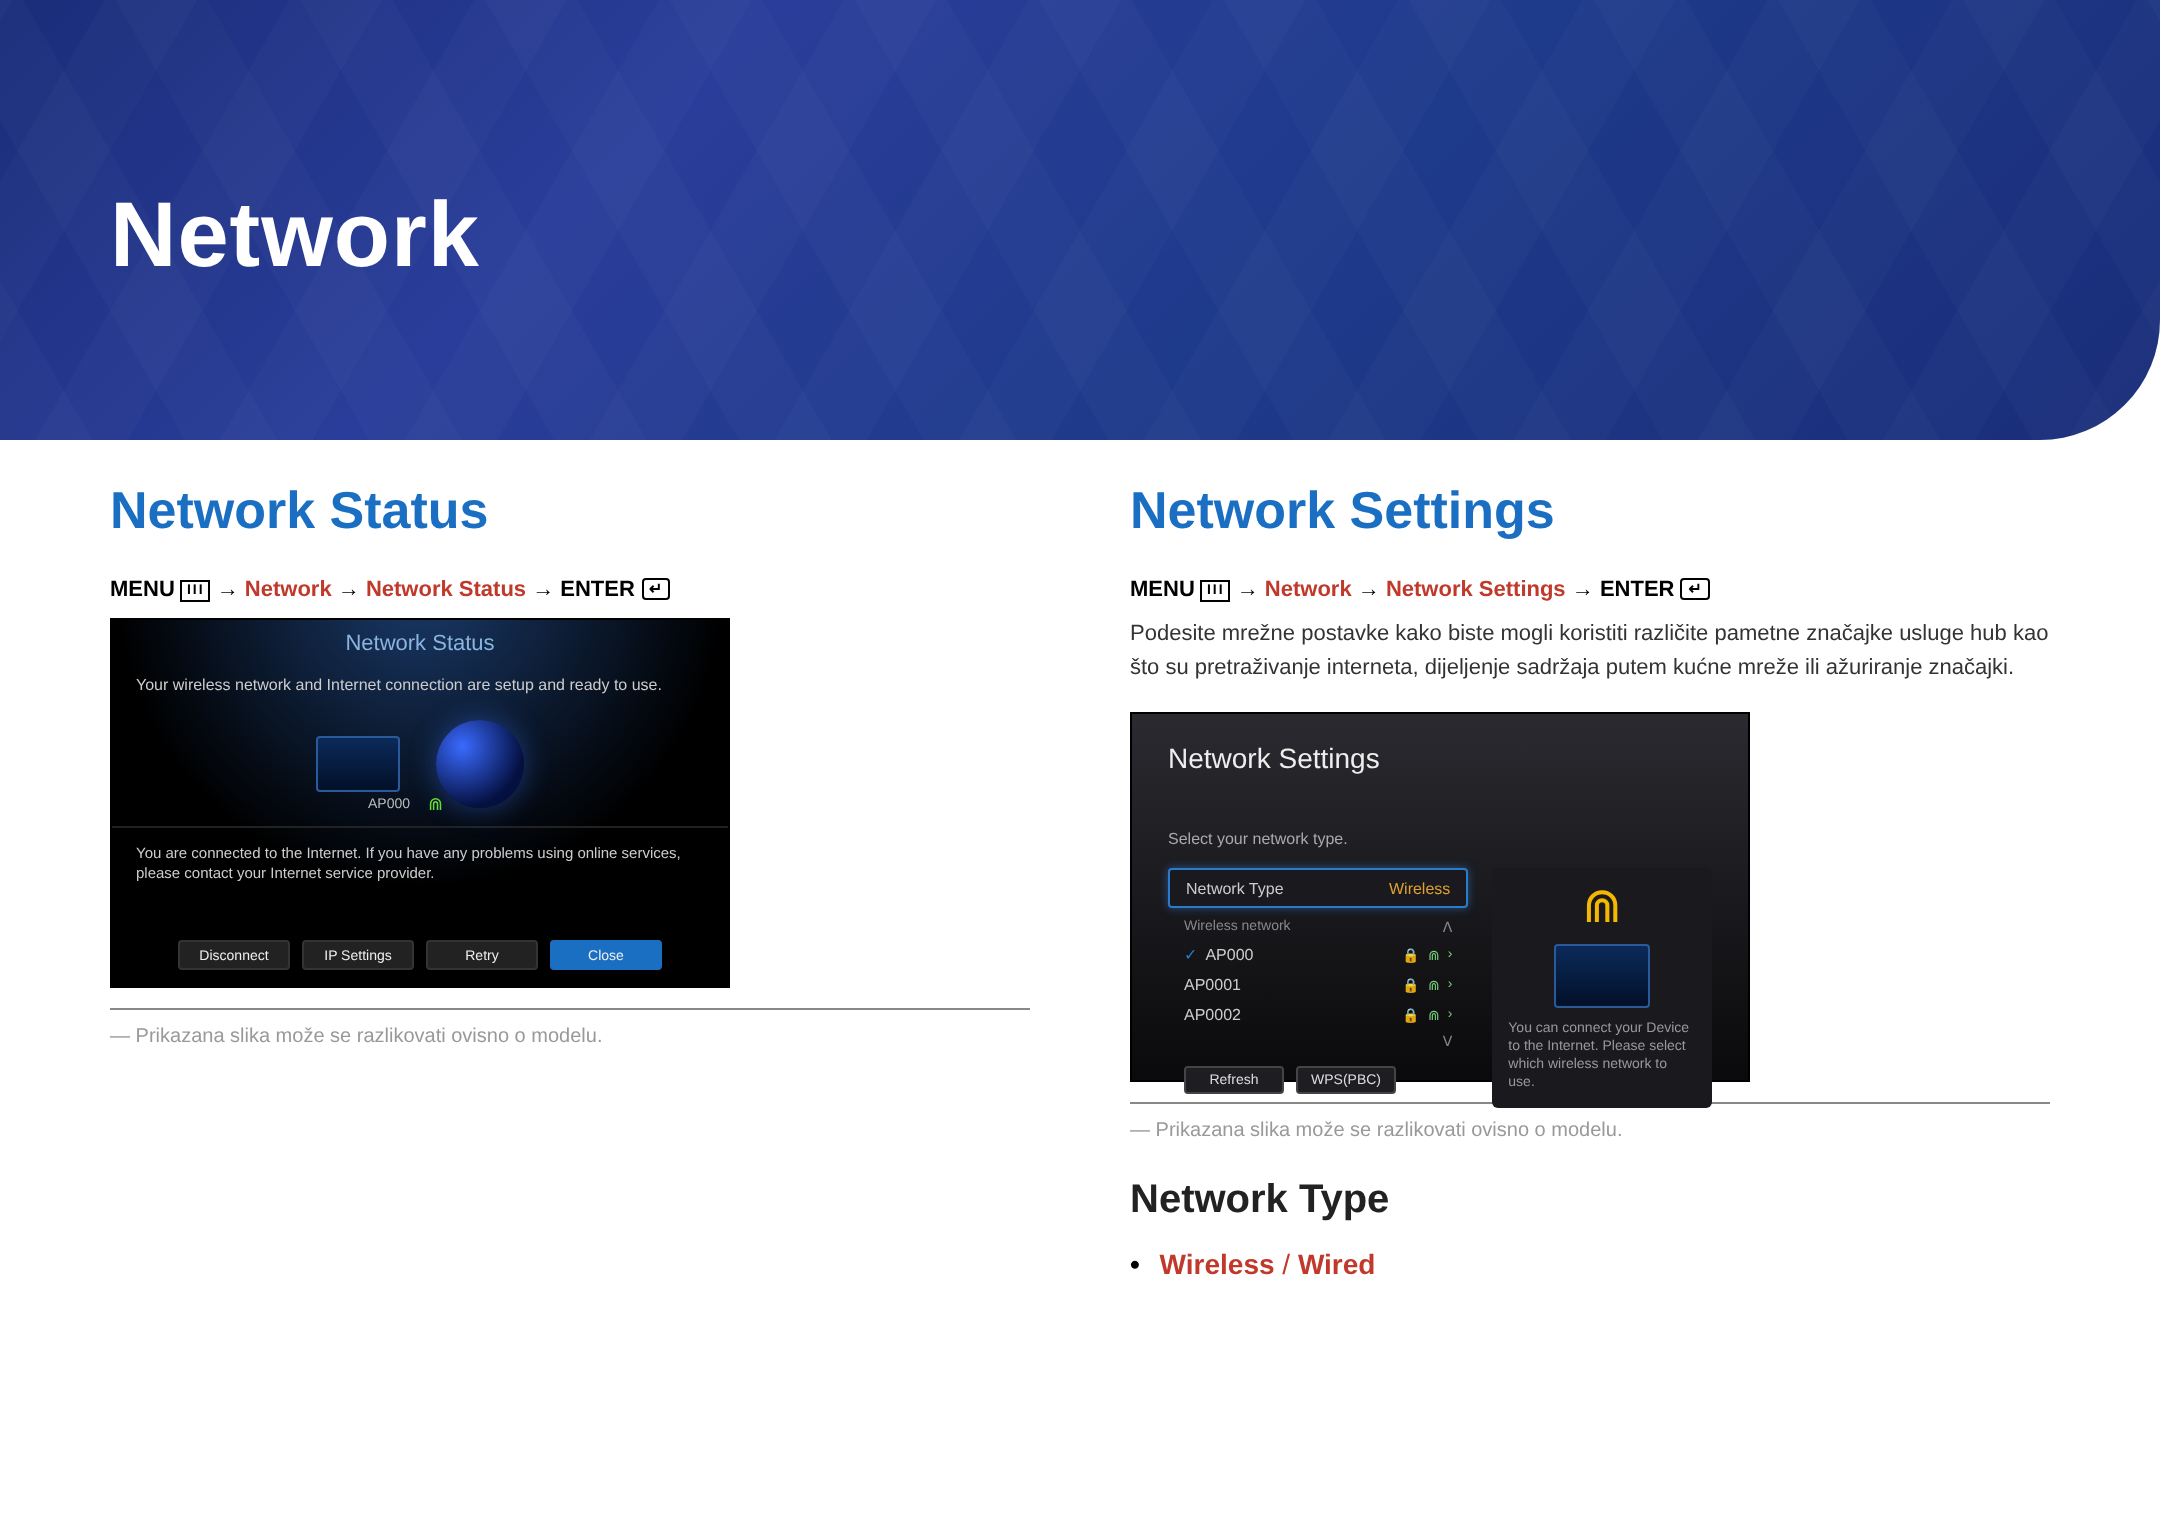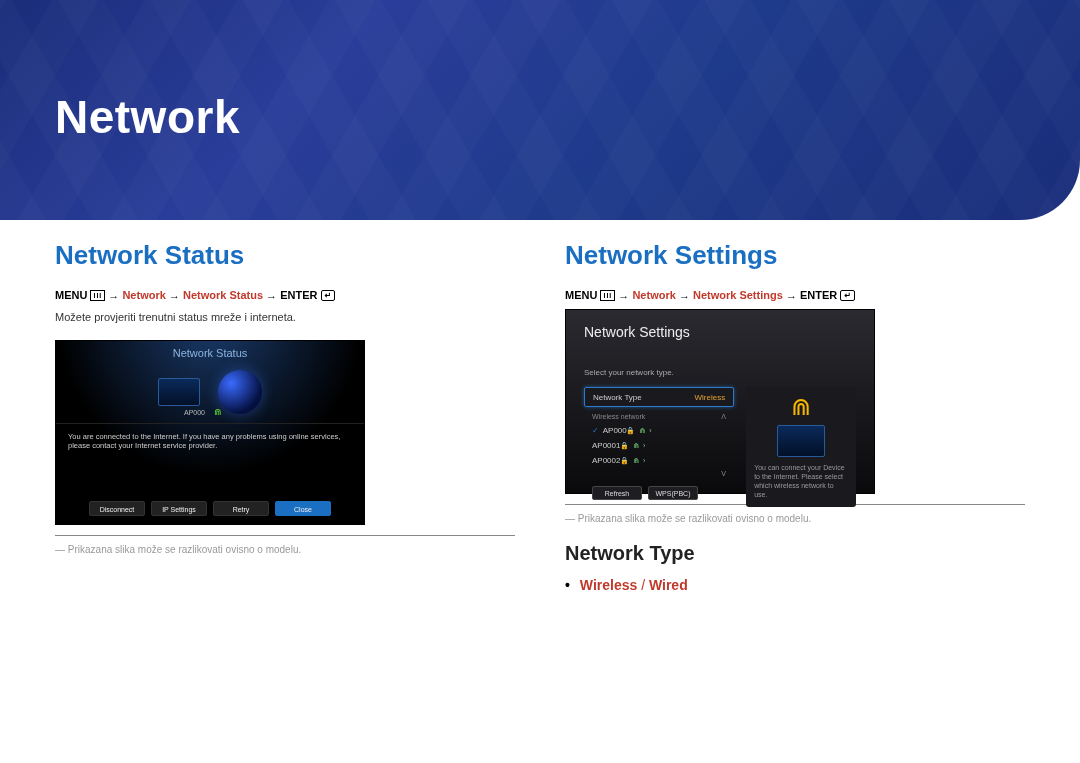--- a/index.html
+++ b/index.html
@@ -177,21 +177,21 @@
     padding: 0 8px;
     font-size: 8px;
     color: #ccc;
     margin-bottom: 4px;
   }
   .shot2 .row.sel { border: 1px solid #2b7acc; box-shadow: 0 0 4px rgba(43,122,204,0.6); }
   .shot2 .row .val { color: #e0a030; }
   .shot2 .lbl-mini { font-size:7px; color:#888; padding:2px 8px; display:flex; justify-content:space-between;}
   .shot2 .chev { font-size:7px; color:#888;}
   .shot2 .aprow {
-    display: flex; align-items: center; justify-content: flex-start;
+    display: flex; align-items: center; justify-content: space-between;
     padding: 3px 8px; font-size: 8px; color: #ccc;
   }
   .shot2 .aprow .ic { display:flex; gap:4px; color:#7c7; font-size:7px;}
   .shot2 .check { color:#2b7acc; margin-right:4px;}
   .shot2 .btnrow2 { margin-top:6px; display:flex; gap:6px; justify-content:flex-start; padding-left:8px;}
   .shot2 .btn2 {
     background:#1e1e22; border:1px solid #444; color:#ddd;
     font-size:7px; width:50px; height:14px; line-height:14px; text-align:center; border-radius:2px;
   }
   .hr { border-top:1px solid #888; margin:6px 0 8px; }
@@ -232,24 +232,24 @@
       <span class="menu-icon">III</span>
       <span class="arrow"> → </span>
       <span class="red">Network</span>
       <span class="arrow"> → </span>
       <span class="red">Network Status</span>
       <span class="arrow"> → </span>
       <span>ENTER</span>
       <span class="enter-icon">↵</span>
     </div>
 
-    <p class="desc">Možete provjeriti trenutni status mreže i interneta.</p>
 
     <div class="shot shot1">
       <div class="titlebar">Network Status</div>
+      <div class="msg1">Your wireless network and Internet connection are setup and ready to use.</div>
       <div class="graphic">
         <div class="tv"></div>
         <div class="globe"></div>
         <div class="aplbl">AP000</div>
         <div class="wifi-sm">⋒</div>
       </div>
       <div class="msg2">You are connected to the Internet. If you have any problems using online services, please contact your Internet service provider.</div>
       <div class="btnrow">
         <div class="btn">Disconnect</div>
         <div class="btn">IP Settings</div>
@@ -270,20 +270,21 @@
       <span class="menu-icon">III</span>
       <span class="arrow"> → </span>
       <span class="red">Network</span>
       <span class="arrow"> → </span>
       <span class="red">Network Settings</span>
       <span class="arrow"> → </span>
       <span>ENTER</span>
       <span class="enter-icon">↵</span>
     </div>
 
+    <p class="desc">Podesite mrežne postavke kako biste mogli koristiti različite pametne značajke usluge hub kao što su pretraživanje interneta, dijeljenje sadržaja putem kućne mreže ili ažuriranje značajki.</p>
 
     <div class="shot shot2">
       <div class="title2">Network Settings</div>
       <div class="sub2">Select your network type.</div>
       <div class="body2">
         <div class="left">
           <div class="row sel">
             <span>Network Type</span>
             <span class="val">Wireless</span>
           </div>

